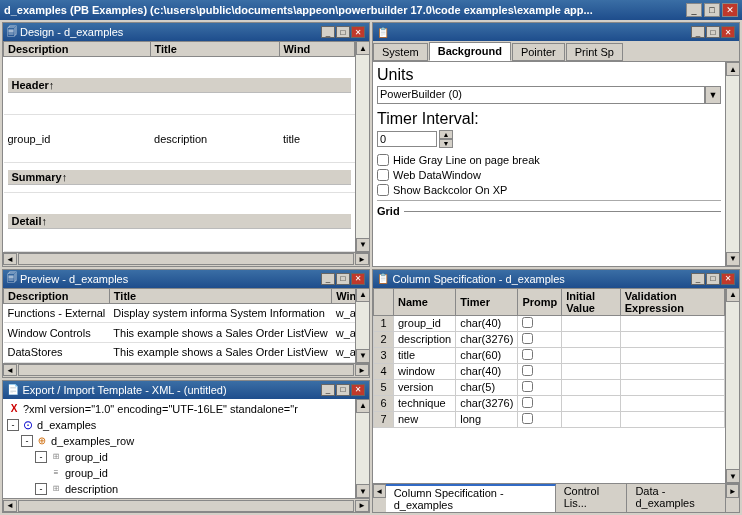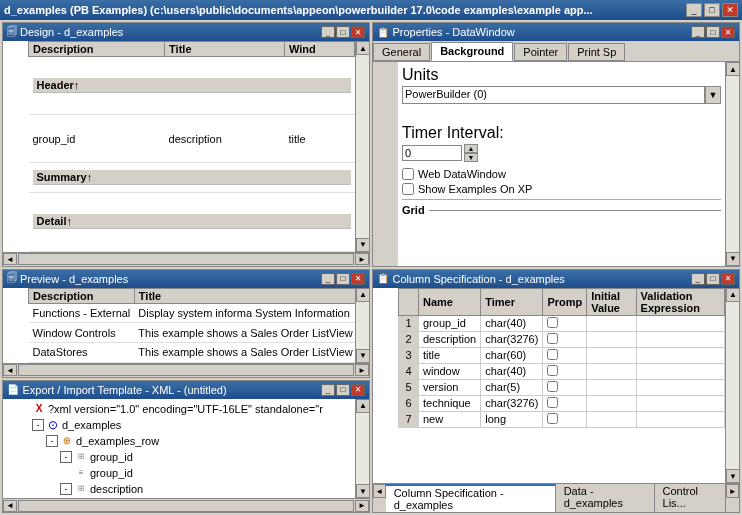--- a/index.html
+++ b/index.html
@@ -356,21 +356,20 @@
       cursor: pointer;
     }
     .scroll-track {
       flex: 1;
       background: #e8e8e0;
     }
     .panel-body {
       display: flex;
       flex: 1;
       overflow: hidden;
-      padding-left: 25px;
     }
     .panel-main {
       flex: 1;
       overflow: hidden;
       display: flex;
       flex-direction: column;
     }
   </style>
 </head>
 <body>
@@ -442,56 +441,59 @@
       <div style="width:14px;height:12px;background:#d4d0c8;border:1px solid #888;display:flex;align-items:center;justify-content:center;font-size:8px;cursor:pointer;">◄</div>
       <div class="scrollbar-track"></div>
       <div style="width:14px;height:12px;background:#d4d0c8;border:1px solid #888;display:flex;align-items:center;justify-content:center;font-size:8px;cursor:pointer;">►</div>
     </div>
   </div>
 
   <div class="panel props-panel">
     <div class="panel-title-bar">
       <div style="display:flex;align-items:center;gap:3px;">
         <span style="font-size:10px;">📋</span>
-        <span class="panel-title-text">Properties - DataWindow</span>
       </div>
       <div class="panel-controls">
         <div class="panel-btn">_</div>
         <div class="panel-btn">□</div>
         <div class="panel-btn" style="background:#c0392b;color:white;">✕</div>
       </div>
     </div>
     <div class="props-tabs">
-      <div class="props-tab">General</div>
+      <div class="props-tab">System</div>
       <div class="props-tab active">Background</div>
       <div class="props-tab">Pointer</div>
       <div class="props-tab">Print Sp</div>
     </div>
     <div class="panel-body">
       <div class="props-body">
         <div class="props-label">Units</div>
-        <div class="props-dropdown" style="margin-bottom:20px;">
+        <div class="props-dropdown" style="margin-bottom:6px;">
           <div class="props-dropdown-val">PowerBuilder (0)</div>
           <div class="props-dropdown-btn">▼</div>
         </div>
         <div class="props-label">Timer Interval:</div>
         <div style="display:flex;align-items:center;margin-bottom:6px;">
           <input type="text" class="props-input" value="0" style="width: 60px;">
           <div style="display:flex;flex-direction:column;margin-left:2px;">
             <div style="width:14px;height:9px;background:#d4d0c8;border:1px solid #888;font-size:7px;display:flex;align-items:center;justify-content:center;cursor:pointer;">▲</div>
             <div style="width:14px;height:9px;background:#d4d0c8;border:1px solid #888;font-size:7px;display:flex;align-items:center;justify-content:center;cursor:pointer;">▼</div>
           </div>
         </div>
         <div class="checkbox-row">
           <input type="checkbox" style="">
-          <span>Web DataWindow</span>
+          <span>Hide Gray Line on page break</span>
         </div>
         <div class="checkbox-row">
           <input type="checkbox" style="">
-          <span>Show Examples On XP</span>
+          <span>Web DataWindow</span>
+        </div>
+        <div class="checkbox-row">
+          <input type="checkbox" style="">
+          <span>Show Backcolor On XP</span>
         </div>
         <hr class="divider-line">
         <div class="grid-section">Grid</div>
       </div>
       <div class="vert-scroll">
         <div class="scroll-arrow">▲</div>
         <div class="scroll-track"></div>
         <div class="scroll-arrow">▼</div>
       </div>
     </div>
@@ -714,19 +716,19 @@
       <div class="vert-scroll">
         <div class="scroll-arrow">▲</div>
         <div class="scroll-track"></div>
         <div class="scroll-arrow">▼</div>
       </div>
     </div>
 
     <div class="tab-bar">
       <div style="width:14px;height:14px;background:#d4d0c8;border:1px solid #888;font-size:8px;display:flex;align-items:center;justify-content:center;cursor:pointer;">◄</div>
       <div class="tab-item active">Column Specification - d_examples</div>
+      <div class="tab-item">Control Lis...</div>
       <div class="tab-item">Data - d_examples</div>
-      <div class="tab-item">Control Lis...</div>
       <div style="width:14px;height:14px;background:#d4d0c8;border:1px solid #888;font-size:8px;display:flex;align-items:center;justify-content:center;cursor:pointer;">►</div>
     </div>
   </div>
 
 </div>
 
 </body></html>

